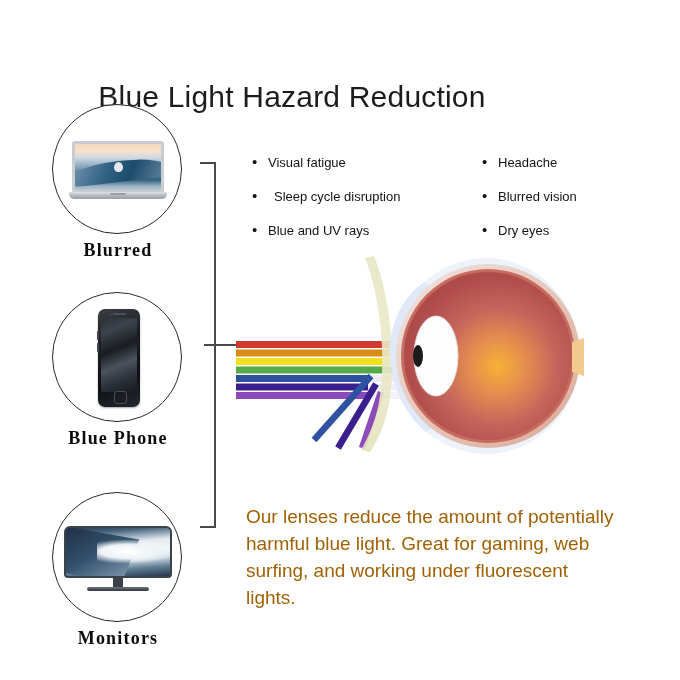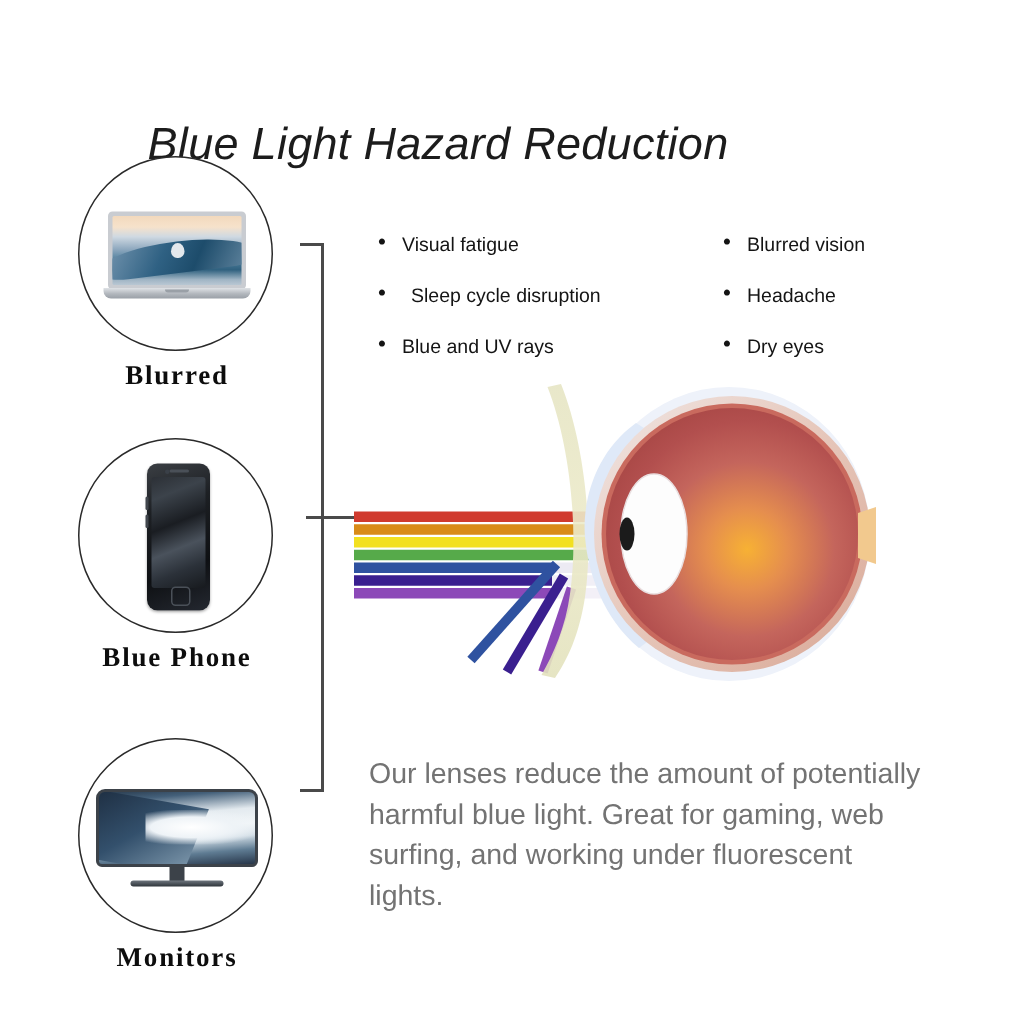--- a/index.html
+++ b/index.html
@@ -22,21 +22,20 @@
     position: absolute;
     left: 0;
     top: 80px;
     width: 584px;
     text-align: center;
     font-size: 30px;
     font-weight: 400;
     letter-spacing: 0.2px;
     color: #1c1c1c;
     white-space: nowrap;
-    font-style: italic;
   }
 
   
   .bullet-col {
     position: absolute;
     font-size: 13px;
     line-height: 34px;
     color: #141414;
   }
   #bullets-left  { left: 252px; top: 146px; width: 230px; }
@@ -187,39 +186,39 @@
   #bracket-top    { top: 4px; }
   #bracket-bottom { top: 368px; }
   #bracket-mid    { left: 8px; top: 186px; width: 32px; }
 
   
   #diagram { position: absolute; left: 228px; top: 252px; width: 372px; height: 208px; }
 
   
   #paragraph {
     position: absolute; left: 246px; top: 503px; width: 372px;
-    font-size: 19px; line-height: 27px; color: #737373;
+    font-size: 19px; line-height: 27px; color: #a16207;
   }
 </style>
 </head>
 <body>
 
 <div id="canvas">
 
   <div id="title">Blue Light Hazard Reduction</div>
 
   <div id="bullets-left" class="bullet-col">
     <div class="bullet-item">Visual fatigue</div>
     <div class="bullet-item">Sleep cycle disruption</div>
     <div class="bullet-item">Blue and UV rays</div>
   </div>
 
   <div id="bullets-right" class="bullet-col">
+    <div class="bullet-item">Headache</div>
     <div class="bullet-item">Blurred vision</div>
-    <div class="bullet-item">Headache</div>
     <div class="bullet-item">Dry eyes</div>
   </div>
 
   <div id="device-laptop" class="device">
     <div class="device-circle">
       <div class="laptop-body">
         <div class="laptop-lid">
           <div class="laptop-screen">
             <div class="laptop-logo"></div>
           </div>

